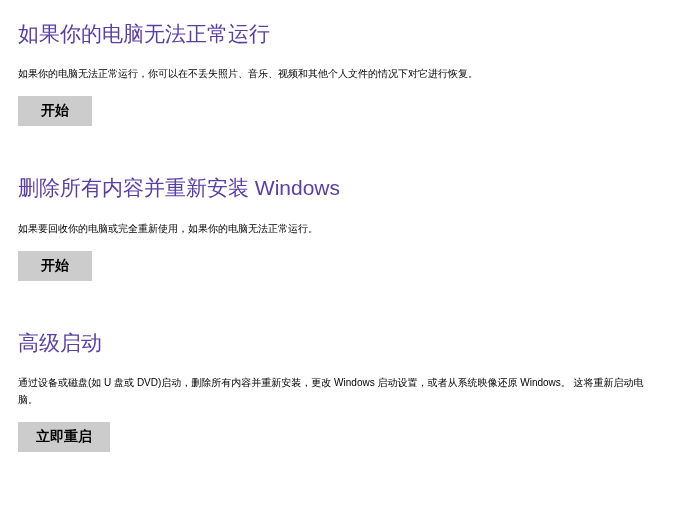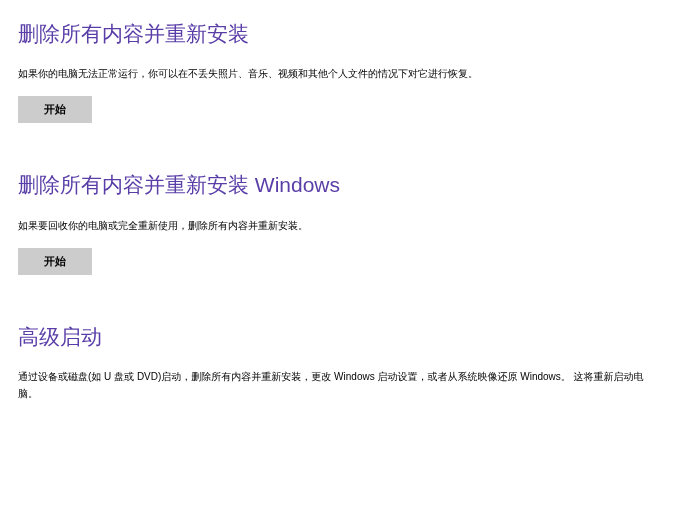--- a/index.html
+++ b/index.html
@@ -30,37 +30,38 @@
       line-height: 1.7;
       margin-bottom: 14px;
     }
     .btn {
       display: inline-block;
       min-width: 74px;
       padding: 6px 18px;
       background: #cccccc;
       border: none;
       font-family: inherit;
-      font-size: 11px;
+      font-size: 14px;
       font-weight: 700;
       color: #000000;
       cursor: pointer;
     }
   </style>
 </head>
 <body>
 
 <div class="section">
-  <h2 class="section-title">删除所有内容并重新安装</h2>
+  <h2 class="section-title">如果你的电脑无法正常运行</h2>
   <p class="section-desc">如果你的电脑无法正常运行，你可以在不丢失照片、音乐、视频和其他个人文件的情况下对它进行恢复。</p>
   <button class="btn">开始</button>
 </div>
 
 <div class="section">
   <h2 class="section-title">删除所有内容并重新安装 Windows</h2>
-  <p class="section-desc">如果要回收你的电脑或完全重新使用，删除所有内容并重新安装。</p>
+  <p class="section-desc">如果要回收你的电脑或完全重新使用，如果你的电脑无法正常运行。</p>
   <button class="btn">开始</button>
 </div>
 
 <div class="section">
   <h2 class="section-title">高级启动</h2>
   <p class="section-desc">通过设备或磁盘(如 U 盘或 DVD)启动，删除所有内容并重新安装，更改 Windows 启动设置，或者从系统映像还原 Windows。  这将重新启动电脑。</p>
+  <button class="btn">立即重启</button>
 </div>
 
 </body></html>

